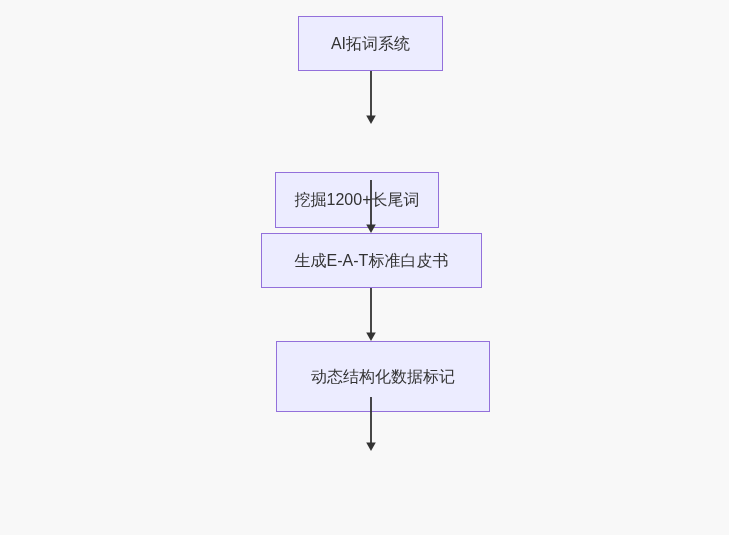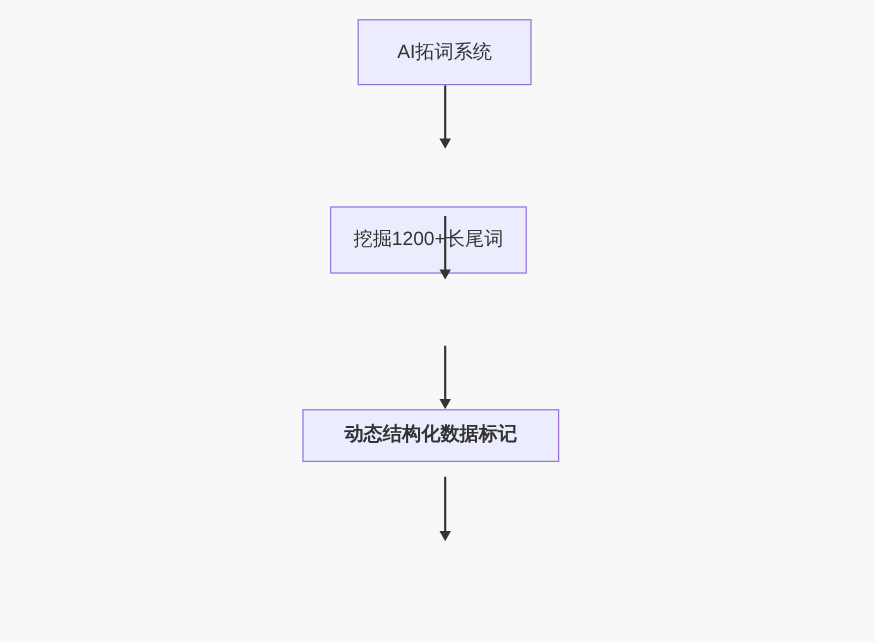--- a/index.html
+++ b/index.html
@@ -25,21 +25,21 @@
     line-height: 1;
     display: flex;
     align-items: center;
     justify-content: center;
     text-align: left;
     white-space: nowrap;
   }
   .node-1 { left: 298px; top: 16px;  width: 145px; height: 55px; }
   .node-2 { left: 275px; top: 124px; width: 164px; height: 56px; margin-top: 48px; }
   .node-3 { left: 261px; top: 233px; width: 221px; height: 55px; }
-  .node-4 { left: 252px; top: 341px; width: 214px; height: 44px; font-weight: bold; }
+  .node-4 { left: 276px; top: 341px; width: 214px; height: 71px; }
   .node-5 { left: 255px; top: 451px; width: 233px; height: 56px; }
   .edge {
     position: absolute;
     left: 364px;
     width: 14px;
   }
   .edge-1 { top: 71px;  height: 53px; }
   .edge-2 { top: 180px; height: 53px; }
   .edge-3 { top: 288px; height: 53px; }
   .edge-4 { top: 397px; height: 54px; }
@@ -65,20 +65,23 @@
     <span>挖掘1200+长尾词</span>
   </div>
 
   <div class="edge edge-2">
     <svg viewBox="0 0 14 53">
       <line x1="7" y1="0" x2="7" y2="45" stroke="#333333" stroke-width="1.8"></line>
       <polygon points="2.2,44.5 11.8,44.5 7,53" fill="#333333"></polygon>
     </svg>
   </div>
 
+  <div class="node node-3">
+    <span>生成E-A-T标准白皮书</span>
+  </div>
 
   <div class="edge edge-3">
     <svg viewBox="0 0 14 53">
       <line x1="7" y1="0" x2="7" y2="45" stroke="#333333" stroke-width="1.8"></line>
       <polygon points="2.2,44.5 11.8,44.5 7,53" fill="#333333"></polygon>
     </svg>
   </div>
 
   <div class="node node-4">
     <span>动态结构化数据标记</span>

